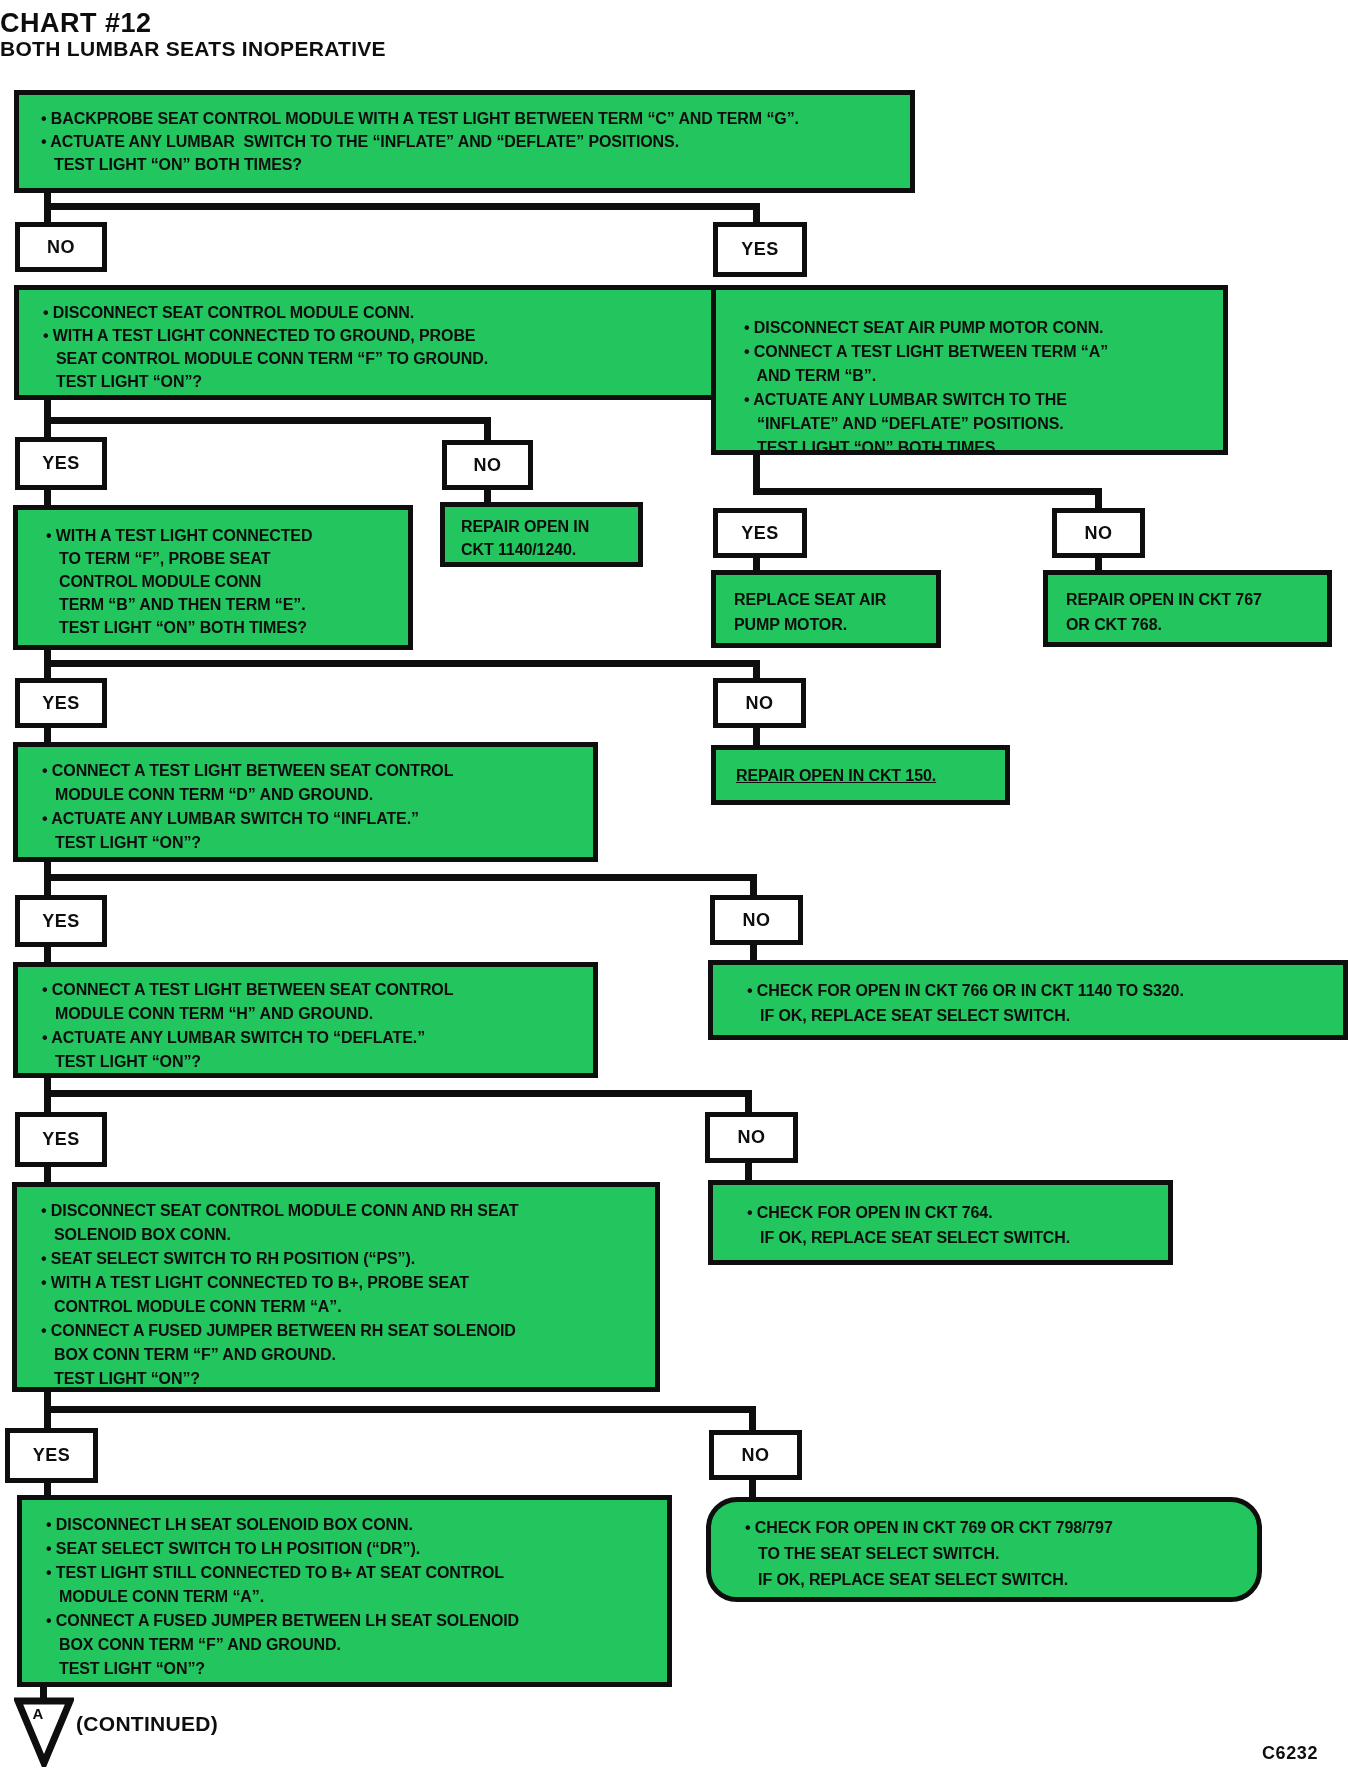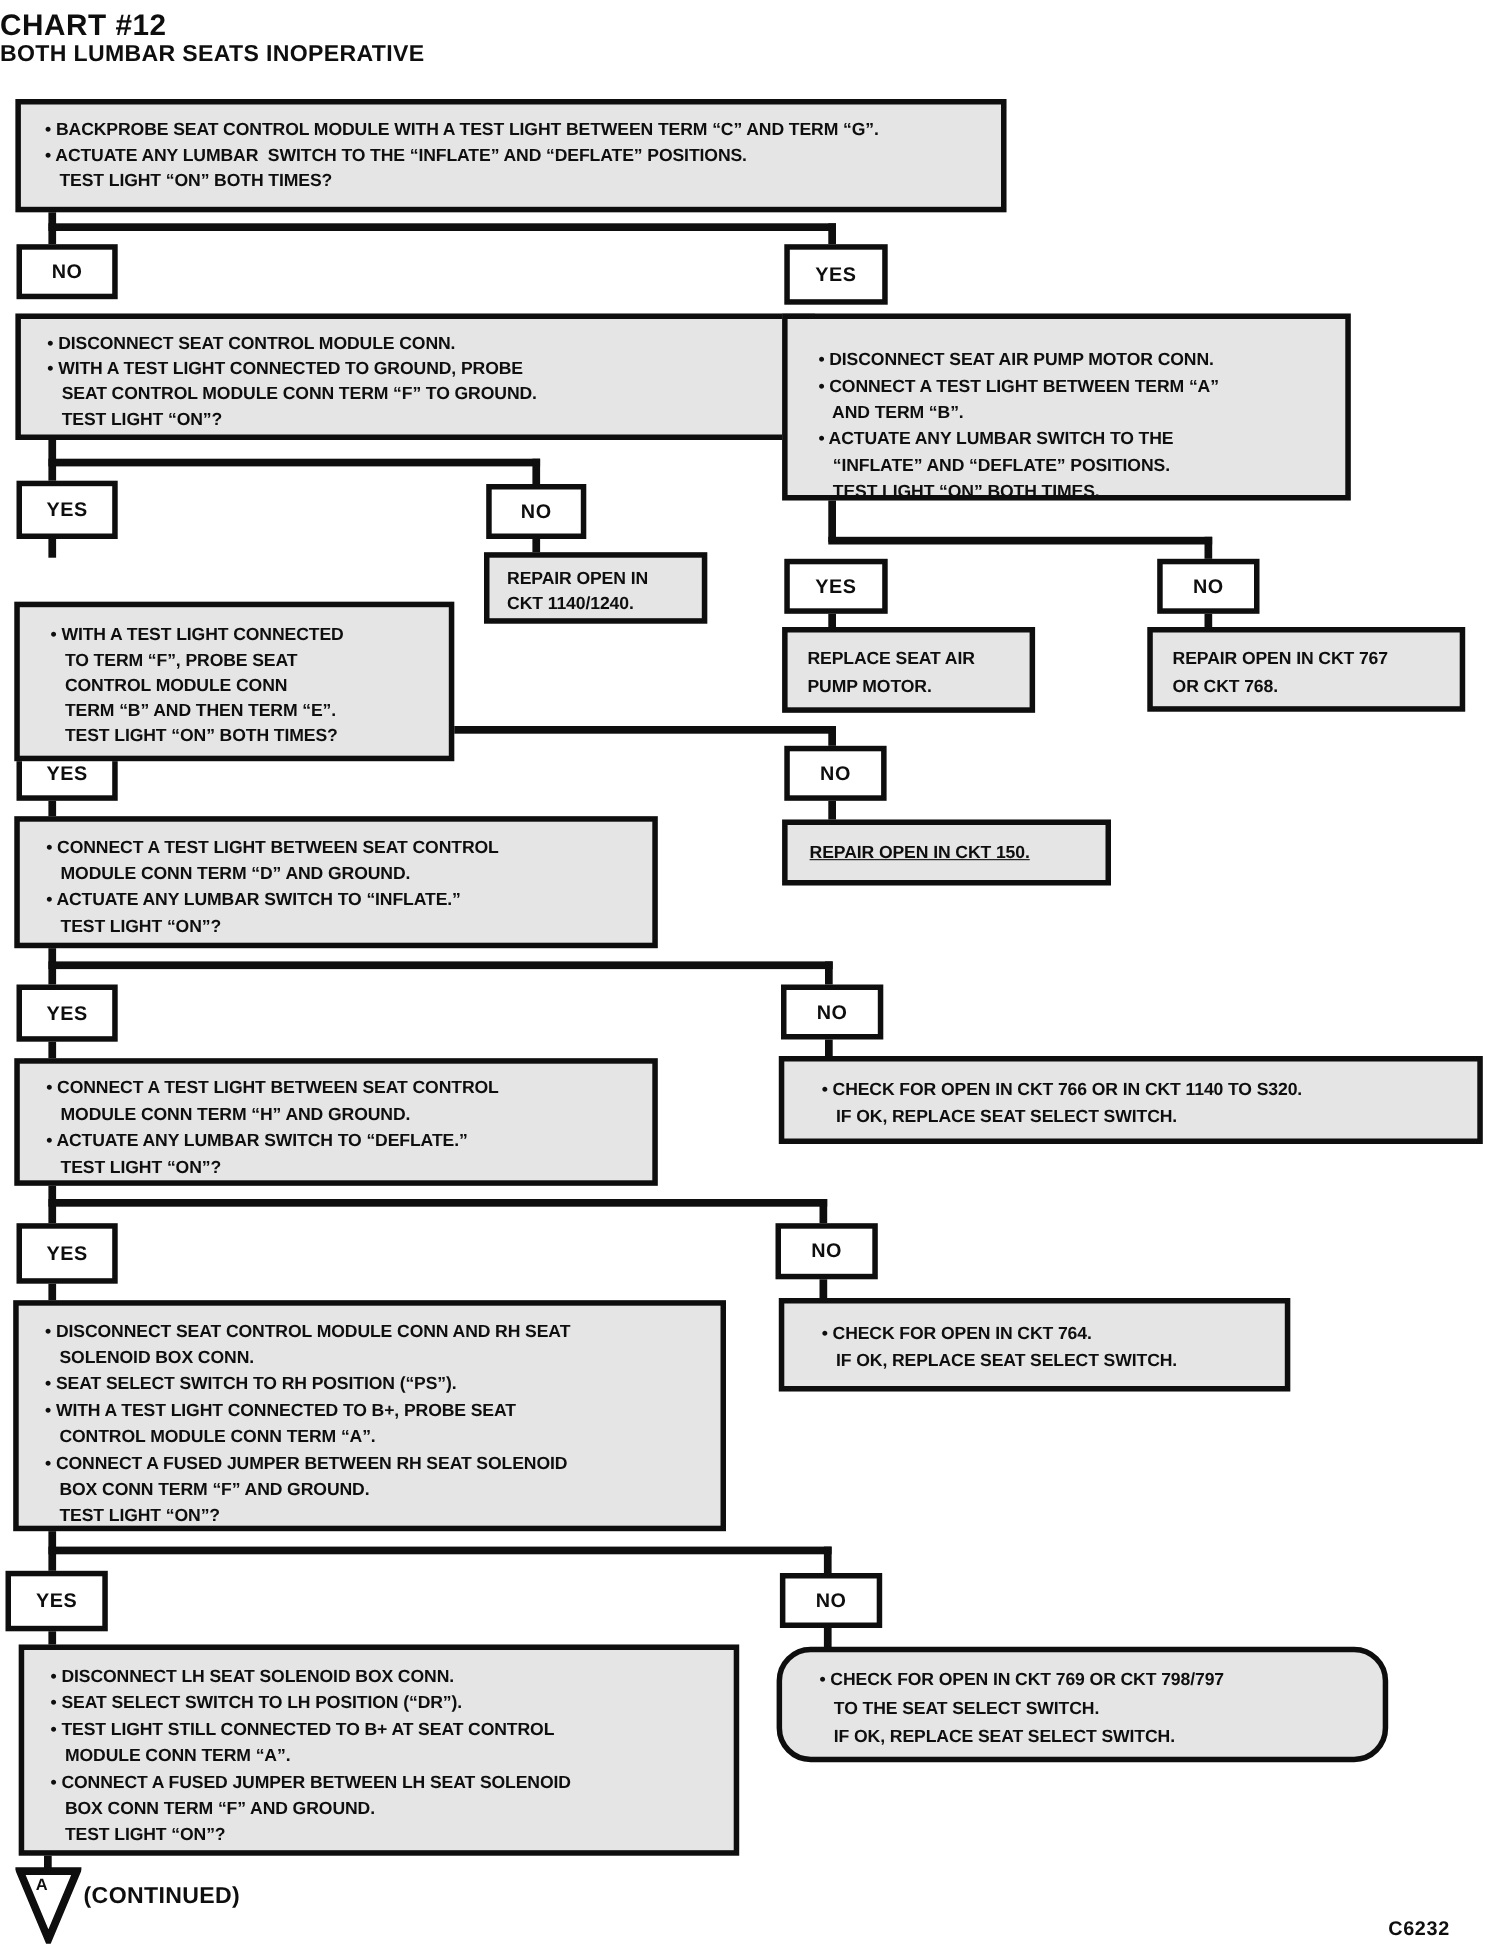--- a/index.html
+++ b/index.html
@@ -1,19 +1,19 @@
 <!DOCTYPE html>
 <html><head>
 <meta charset="utf-8">
 <style>
   html,body{margin:0;padding:0;background:#ffffff;}
   #canvas{position:relative;width:1360px;height:1772px;background:#ffffff;
           font-family:"Liberation Sans",sans-serif;color:#0e0e0e;overflow:hidden;}
   .ttl{position:absolute;left:0;width:1224px;text-align:left;font-weight:bold;}
-  .box{position:absolute;background:#e5e5e5;border:5px solid #0e0e0e;box-sizing:border-box;}
+  .box{position:absolute;background:#22c55e;border:5px solid #0e0e0e;box-sizing:border-box;}
   .bt{white-space:pre;font-weight:bold;font-size:16px;letter-spacing:-0.1px;color:#0e0e0e;}
   .tag{position:absolute;background:#fff;border:5px solid #0e0e0e;box-sizing:border-box;
        display:flex;align-items:center;justify-content:center;
        font-weight:bold;font-size:18px;letter-spacing:0.5px;}
   .vl,.hl{position:absolute;background:#0e0e0e;}
   .vl{width:7px;}
   .hl{height:7px;}
   .ftr{position:absolute;font-weight:bold;}
 </style>
 </head>
@@ -130,21 +130,21 @@
 
   <div class="box" style="left:711px;top:285px;width:517px;height:170px;">
     <div class="bt" style="padding:26px 8px 0 28px;line-height:24px;">• DISCONNECT SEAT AIR PUMP MOTOR CONN.
 • CONNECT A TEST LIGHT BETWEEN TERM “A”
    AND TERM “B”.
 • ACTUATE ANY LUMBAR SWITCH TO THE
    “INFLATE” AND “DEFLATE” POSITIONS.
    TEST LIGHT “ON” BOTH TIMES.</div>
   </div>
 
-  <div class="box" style="left:13px;top:505px;width:400px;height:145px;margin-top:42px;">
+  <div class="box" style="left:13px;top:505px;width:400px;height:145px;">
     <div class="bt" style="padding:14px 6px 0 28px;line-height:23px;">• WITH A TEST LIGHT CONNECTED
    TO TERM “F”, PROBE SEAT
    CONTROL MODULE CONN
    TERM “B” AND THEN TERM “E”.
    TEST LIGHT “ON” BOTH TIMES?</div>
   </div>
 
   <div class="box" style="left:440px;top:502px;width:203px;height:65px;">
     <div class="bt" style="padding:8px 4px 0 16px;line-height:23px;">REPAIR OPEN IN
 CKT 1140/1240.</div>

